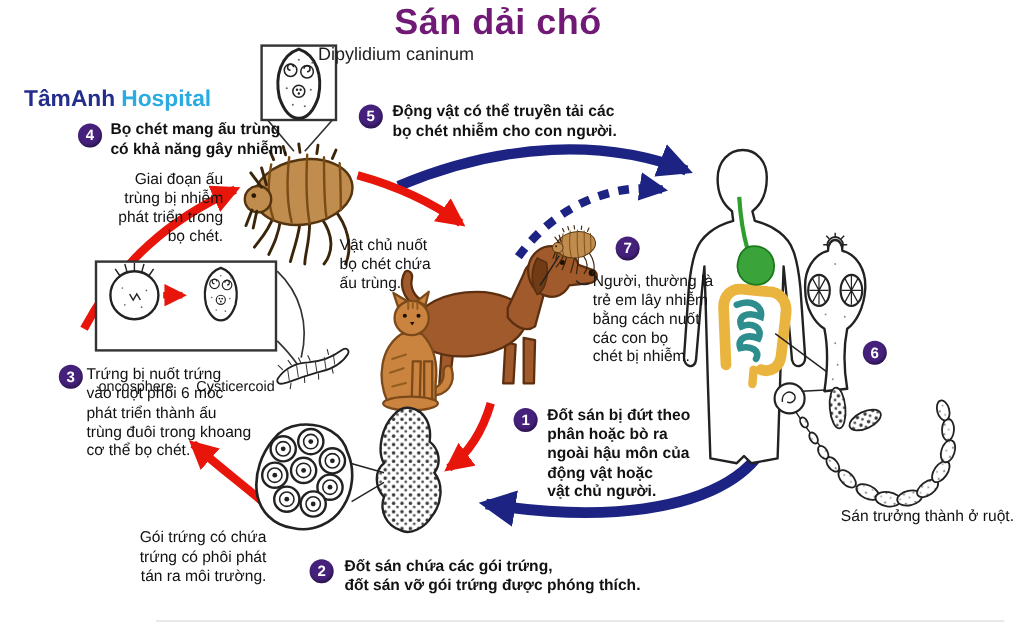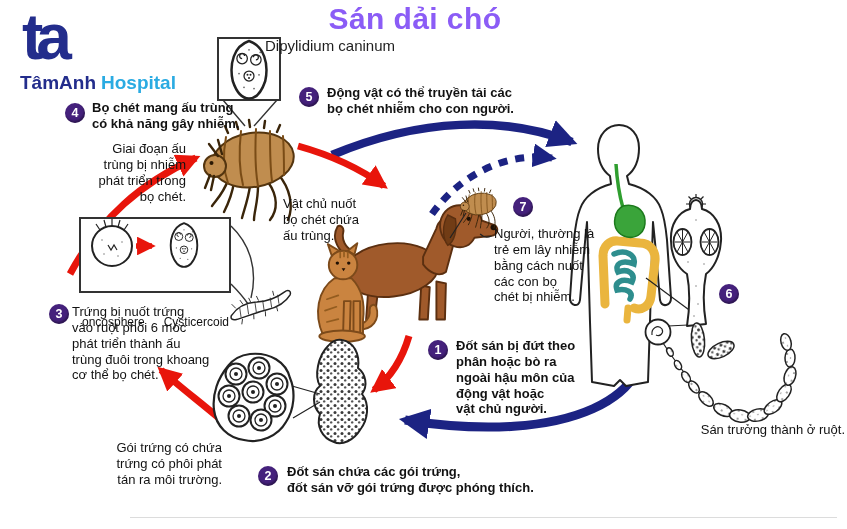--- a/index.html
+++ b/index.html
@@ -7,21 +7,21 @@
          font-family:"Liberation Sans",sans-serif;color:var(--ink,#141414);}
   .stage > svg{position:absolute;left:0;top:0;}
   .txt{position:absolute;font-size:13px;line-height:1.22;white-space:pre-line;color:#121212;}
   .bold{font-weight:700;}
   .ctr{text-align:right;}
   .sm{font-size:12px;margin-top:48px;}
   .badge{position:absolute;width:20px;height:20px;border-radius:50%;
          background:var(--badge-purple,#45217c);color:#fff;font-size:12.5px;font-weight:700;
          line-height:20px;text-align:center;box-shadow:inset -1px -2px 2px rgba(0,0,0,.35);}
   .title{position:absolute;left:265px;top:2px;width:300px;text-align:center;
-         font-size:30px;font-weight:700;letter-spacing:.4px;color:#8b5cf6;}
+         font-size:30px;font-weight:700;letter-spacing:.4px;color:#701a75;}
   .subtitle{position:absolute;left:265px;top:37px;width:300px;text-align:left;
          font-size:15px;color:#1e1e1e;}
   .logo-mark{position:absolute;left:22px;top:0px;font-size:64px;font-weight:800;
          letter-spacing:-7px;color:var(--logo-navy,#232d8c);}
   .logo-name{position:absolute;left:20px;top:72px;font-size:19px;font-weight:700;}
   .logo-name .nm{color:var(--logo-navy,#232d8c);}
   .logo-name .hs{color:var(--logo-cyan,#2aabe2);margin-left:5px;font-weight:700;text-align:center;}
   .hairline{position:absolute;left:130px;top:517px;width:707px;height:1px;background:#dcdcdc;}
   
   .ar{fill:none;stroke:var(--arrow-red,#e8150b);}
@@ -270,21 +270,20 @@
           <circle cx="49" cy="68" r="2"></circle>
     </g>
   </g>
 
   <g transform="translate(312,340)">
     <path d="M30,0 C42,2 48,14 46,28 C54,34 56,46 50,54 C58,64 56,80 48,90 C42,100 30,106 22,102 C10,98 4,86 8,74 C0,66 0,52 8,46 C2,36 6,16 16,6 C20,1 25,-1 30,0 Z" fill="url(#eggp)" stroke="#222" stroke-width="2"></path>
   </g>
   <path class="thin" d="M292,386 L320,394 M293,418 L320,402"></path>
 </svg>
 
-  <div class="logo-mark">ta</div>
   <div class="logo-name">
     <span class="nm">TâmAnh</span><span class="hs">Hospital</span>
   </div>
 
   <div class="title">Sán dải chó</div>
   <div class="subtitle">Dipylidium caninum</div>
 
   <div class="badge" style="left:428px;top:340px">1</div>
   <div class="badge" style="left:258px;top:466px">2</div>
   <div class="badge" style="left:49px;top:304px">3</div>

